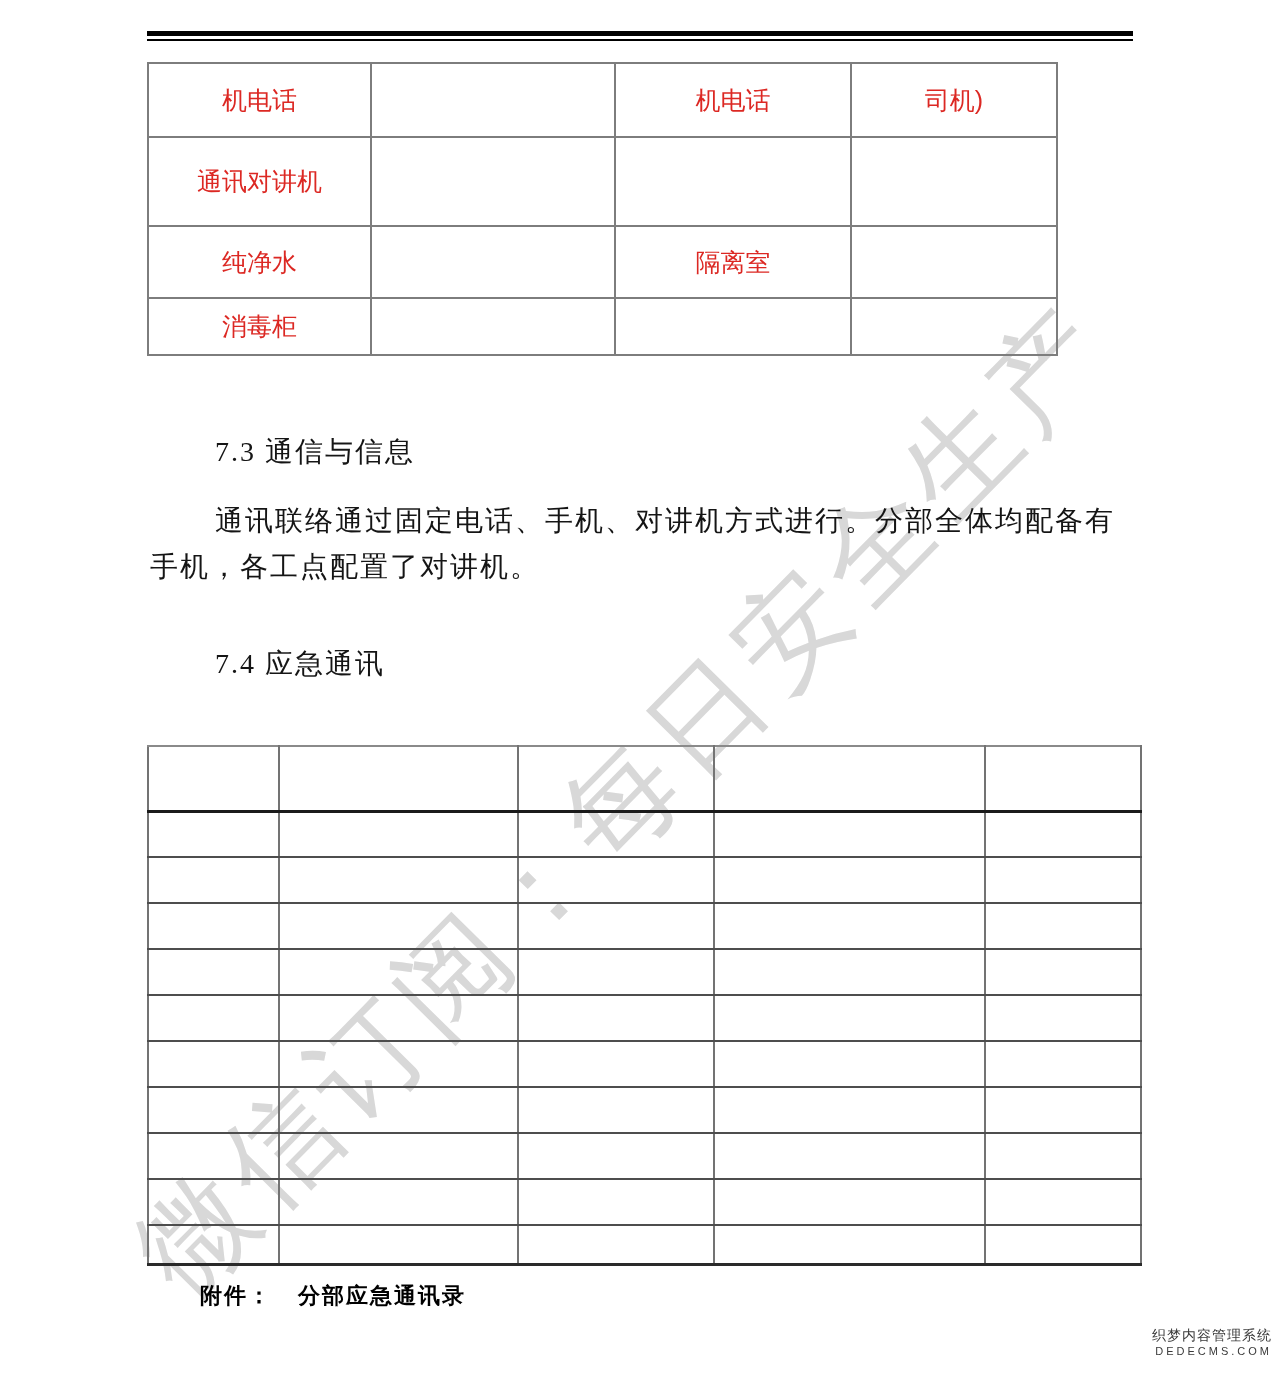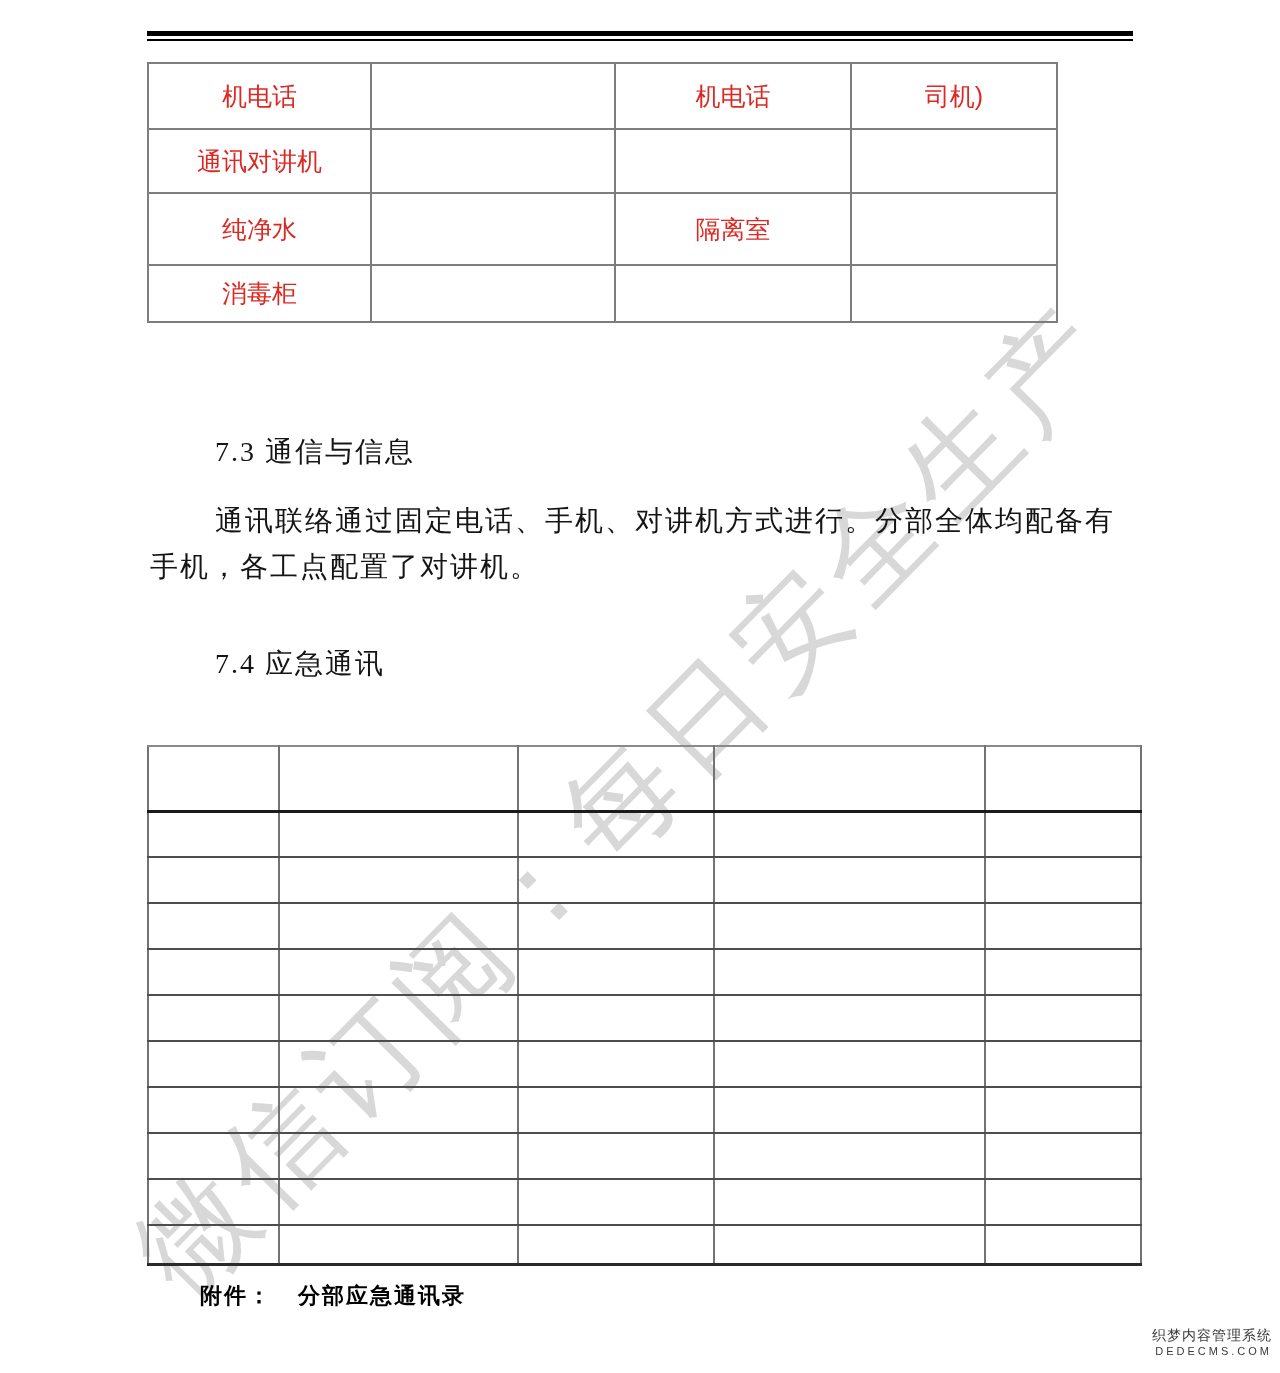--- a/index.html
+++ b/index.html
@@ -46,22 +46,22 @@
   }
   .supplies-table td {
     border:2px solid #7d7d7d;
     text-align:center;
     vertical-align:middle;
     font-family:"Liberation Sans","DejaVu Sans",sans-serif;
     font-size:25px;
     color:var(--accent-red,#dc2823);
     background:transparent;
   }
-  .supplies-table tr:nth-child(1){ height:66px; }
-  .supplies-table tr:nth-child(2){ height:64px;margin-top:35px; }
+  .supplies-table tr:nth-child(1){ height:74px; }
+  .supplies-table tr:nth-child(2){ height:89px;margin-top:35px; }
   .supplies-table tr:nth-child(3){ height:72px;border-radius:27px; }
   .supplies-table tr:nth-child(4){ height:57px; }
   
   .sec-heading, .para-line {
     position:absolute;
     font-size:28px;
     letter-spacing:2px;
     color:#151515;
     white-space:nowrap;
     z-index:1;

